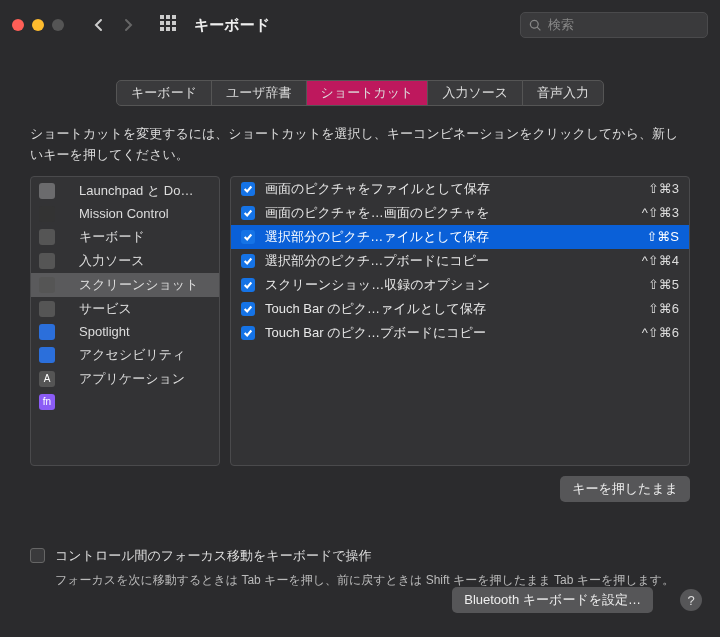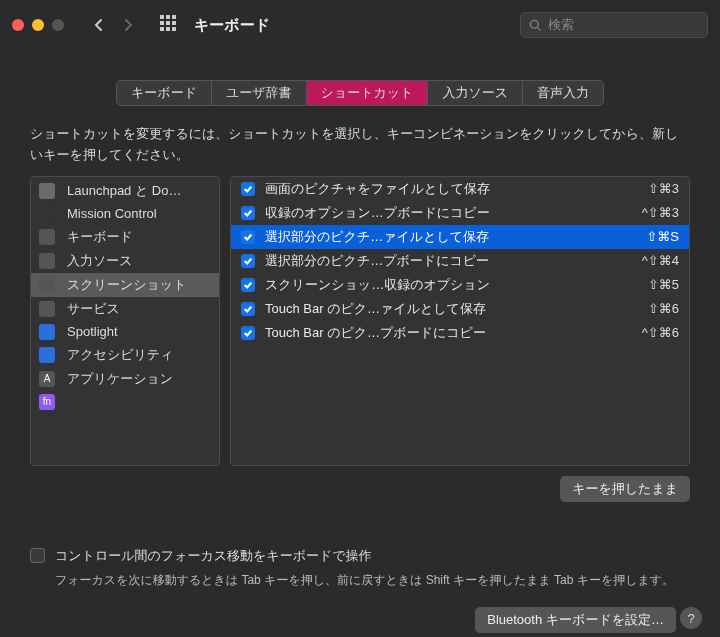--- a/index.html
+++ b/index.html
@@ -79,21 +79,21 @@
 .left-pane {
   width: 190px;
   background:#333335;
   border:1px solid #4a4a4c;
   border-radius:4px;
   overflow:hidden;
   padding-top:2px;
 }
 .cat-item {
   display:flex; align-items:center;
-  gap:12px;
+  gap:24px;
   padding: 3px 8px;
   font-size:13px;
   color:#ddd;
 }
 .cat-item.selected { background:#5a5a5c; }
 .cat-icon {
   width:16px; height:16px; border-radius:3px;
   display:flex; align-items:center; justify-content:center;
   font-size:10px; color:#fff;
   flex-shrink:0;
@@ -149,23 +149,23 @@
   border-radius:3px;
 }
 .footer-text { font-size:13px; color:#ddd; }
 .footer-help {
   font-size:12px; color:#bbb;
   margin-left:25px; margin-top:6px; line-height:1.5;
 }
 
 .bottom-bar {
   position:absolute;
-  bottom:4px;
+  bottom:24px;
   right:18px;
-  display:flex; gap:4px;
+  display:flex; align-items:center; gap:27px;
 }
 .help-btn {
   width:22px; height:22px;
   background:#565658;
   border-radius:50%;
   display:flex; align-items:center; justify-content:center;
   color:#ddd;
   font-size:13px;
 }
 </style>
@@ -273,21 +273,21 @@
           </div>
           <span class="sc-label">画面のピクチャをファイルとして保存</span>
           <span class="sc-key">⇧⌘3</span>
         </div>
         <div class="sc-row">
           <div class="chk">
             <svg viewBox="0 0 12 12">
               <polyline points="2,6 5,9 10,3"></polyline>
             </svg>
           </div>
-          <span class="sc-label">収録のオプション…プボードにコピー</span>
+          <span class="sc-label">画面のピクチャを…画面のピクチャを</span>
           <span class="sc-key">^⇧⌘3</span>
         </div>
         <div class="sc-row selected">
           <div class="chk">
             <svg viewBox="0 0 12 12">
               <polyline points="2,6 5,9 10,3"></polyline>
             </svg>
           </div>
           <span class="sc-label">選択部分のピクチ…ァイルとして保存</span>
           <span class="sc-key">⇧⌘S</span>

